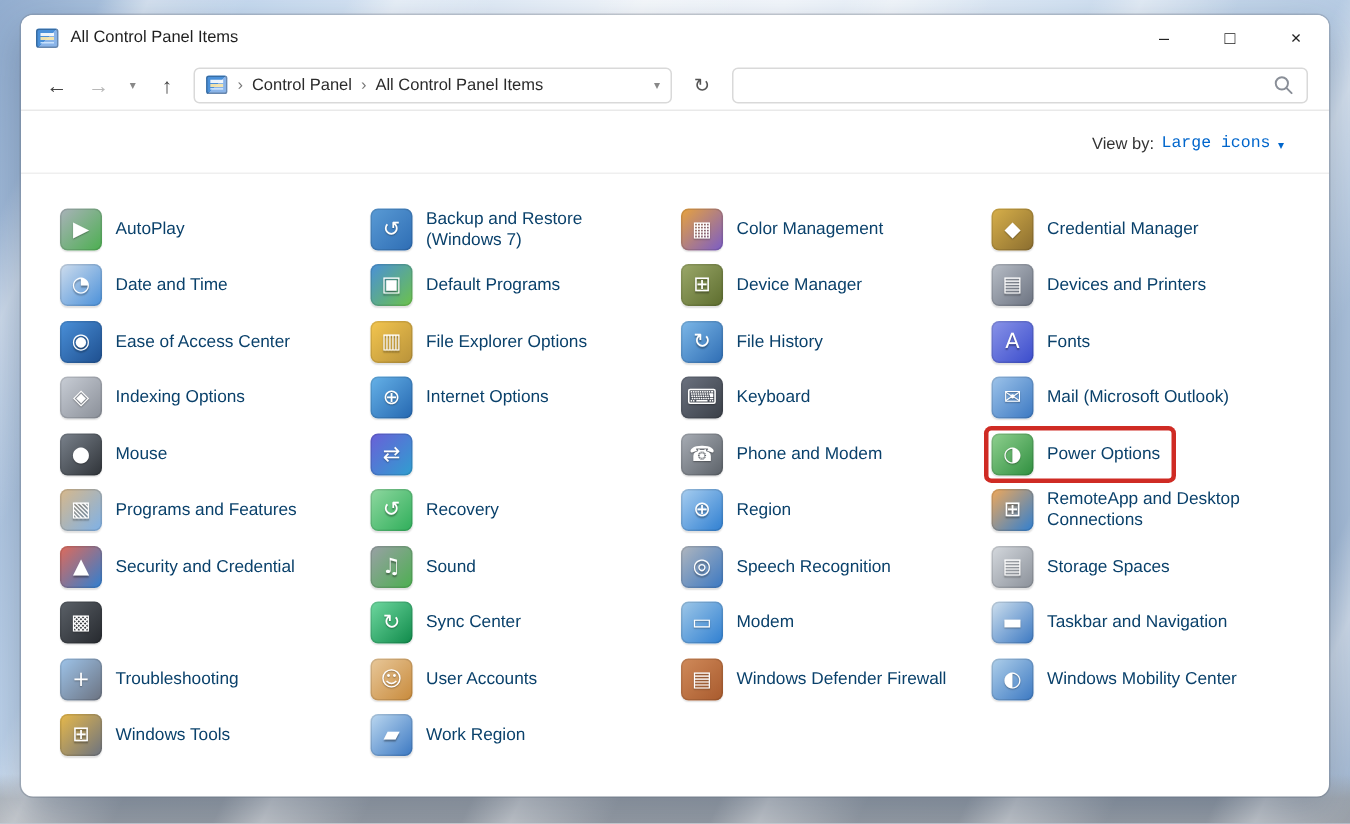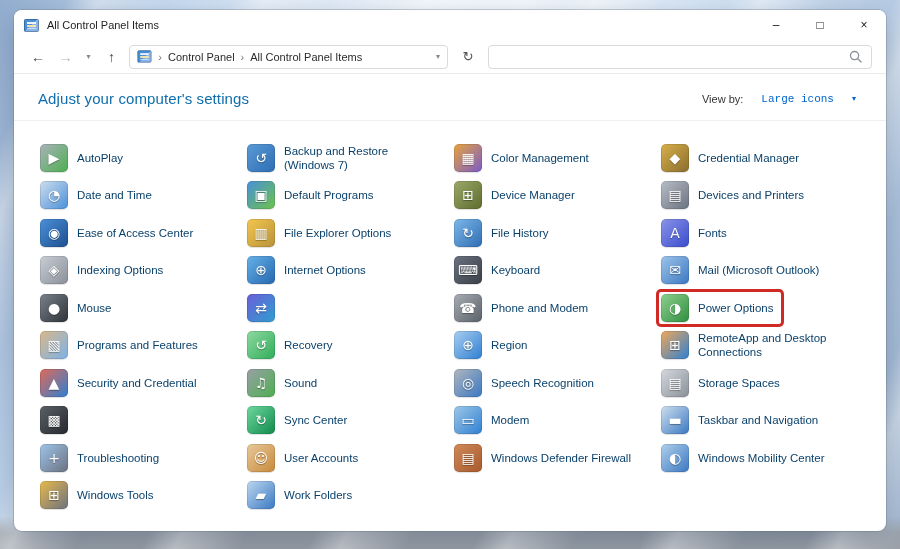--- a/index.html
+++ b/index.html
@@ -45,21 +45,21 @@
   .address .dd { margin-left:auto; font-size:8px; color:#888; cursor:pointer; }
   .refresh-btn { font-size:13px; color:#555; width:24px; text-align:center; cursor:pointer; }
   .searchbox { margin-left:auto; width:388px; height:24px; border:1px solid #d9d9d9; border-radius:4px;
     display:flex; align-items:center; padding:0 9px; background:#fff; }
   .searchbox input { flex:1; border:none; outline:none; font-size:11px; font-family:inherit; color:#333; background:transparent; }
   .search-icon { width:13px; height:13px; flex:0 0 auto; }
 
   
   .headerrow { display:flex; align-items:center; padding:16px 30px 13px 24px; border-bottom:1px solid #efefef; }
   .page-title { font-size:15px; font-weight:400; color:#0f6eab; letter-spacing:.1px; }
-  .viewby { margin-left:auto; display:flex; align-items:center; gap:18px; font-size:11px; }
+  .viewby { margin-left:auto; display:flex; align-items:center; gap:5px; font-size:11px; }
   .viewby-label { color:#333; }
   .viewby-value { color:#0066cc; cursor:pointer;font-family:Liberation Mono, monospace; }
   .viewby-chev { color:#0066cc; font-size:8px; cursor:pointer; }
 
   
   .grid { padding:18px 20px 10px 24px; display:grid; grid-template-columns:repeat(4,1fr); grid-auto-rows:37.5px; align-items:center; }
   .item { display:flex; align-items:center; gap:9px; width:max-content; max-width:100%;
     padding:2px 8px 2px 2px; border-radius:2px; cursor:pointer; position:relative; }
   .item .icon { width:28px; height:28px; border-radius:5px; flex:0 0 auto;
     display:flex; align-items:center; justify-content:center;
@@ -104,21 +104,20 @@
     <div class="searchbox">
       <input type="text" placeholder="" style="">
       <svg class="search-icon" viewBox="0 0 14 14">
         <circle cx="6" cy="6" r="4.4" fill="none" stroke="#8a8f98" stroke-width="1.4"></circle>
         <line x1="9.4" y1="9.4" x2="13" y2="13" stroke="#8a8f98" stroke-width="1.4" stroke-linecap="round"></line>
       </svg>
     </div>
   </div>
 
   <div class="headerrow">
-    <span class="page-title">Adjust your computer's settings</span>
     <div class="viewby">
       <span class="viewby-label">View by:</span>
       <span class="viewby-value">Large icons</span>
       <span class="viewby-chev">▾</span>
     </div>
   </div>
 
   <div class="grid">
       <div class="item">
         <span class="icon" style="background: linear-gradient(135deg, rgb(170, 178, 186), rgb(76, 175, 80));">▶</span>
@@ -261,17 +260,17 @@
       <div class="item">
         <span class="icon" style="background: linear-gradient(135deg, rgb(176, 208, 234), rgb(59, 120, 194));">◐</span>
         <span class="label">Windows Mobility Center</span>
       </div>
       <div class="item">
         <span class="icon" style="background: linear-gradient(135deg, rgb(232, 185, 74), rgb(107, 114, 128));">⊞</span>
         <span class="label">Windows Tools</span>
       </div>
       <div class="item">
         <span class="icon" style="background: linear-gradient(135deg, rgb(188, 216, 240), rgb(59, 120, 194));">▰</span>
-        <span class="label">Work Folders</span>
+        <span class="label">Work Region</span>
       </div>
     </div>
 
 </div>
 
 </body></html>

